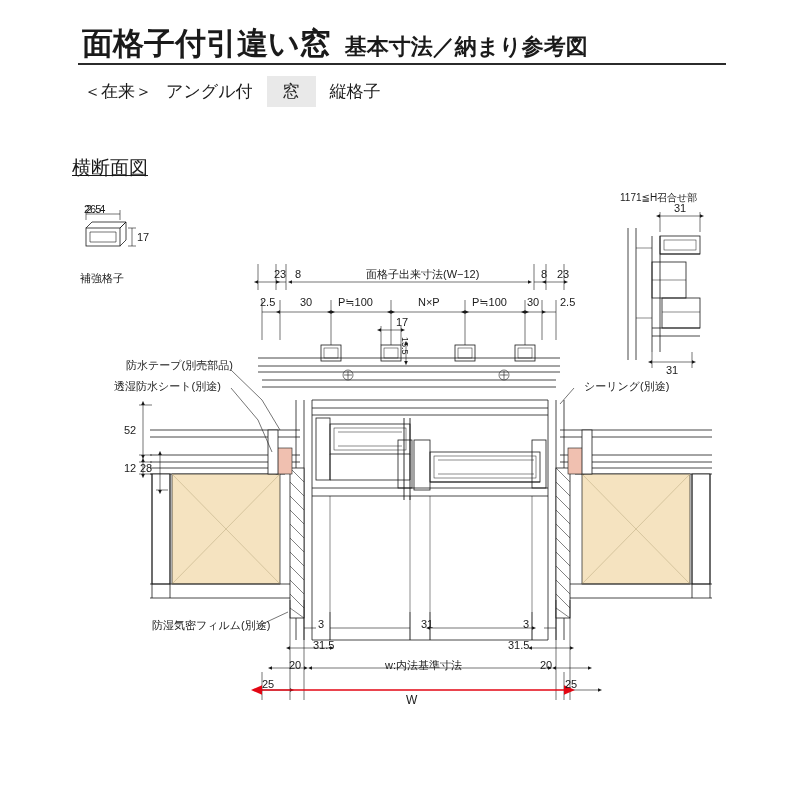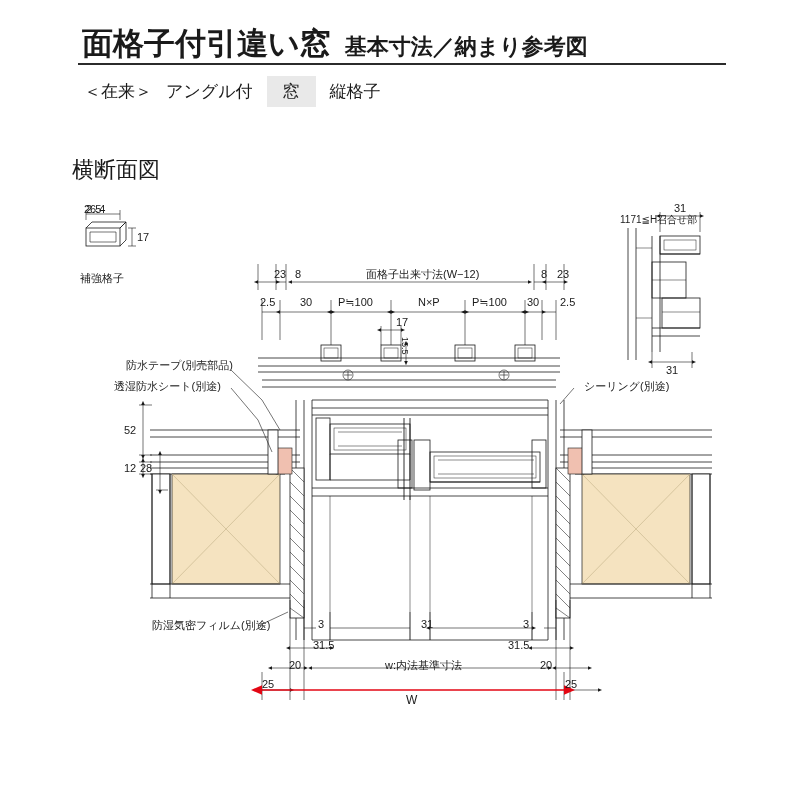--- a/index.html
+++ b/index.html
@@ -61,31 +61,32 @@
   .subhead .sh-box {
     background: #e9e9e9;
     padding: 4px 16px;
     margin-right: 14px;
   }
 
   
   .section-label {
     position: absolute;
     left: 72px; top: 155px;
-    font-size: 22px;
+    font-size: 19px;
+    text-decoration: underline;
   }
 
   
   .lab {
     position: absolute;
     font-size: 11px;
     white-space: nowrap;
     line-height: 1.1;
   }
-  .lab.sm { font-size: 10px; margin-top: 22px; }
+  .lab.sm { font-size: 10px; }
   .lab.xs { font-size: 9px; }
 
   
   .canvas {
     position: absolute;
     left: 0; top: 0;
     width: 800px; height: 800px;
   }
   svg { display: block; }
 </style>

